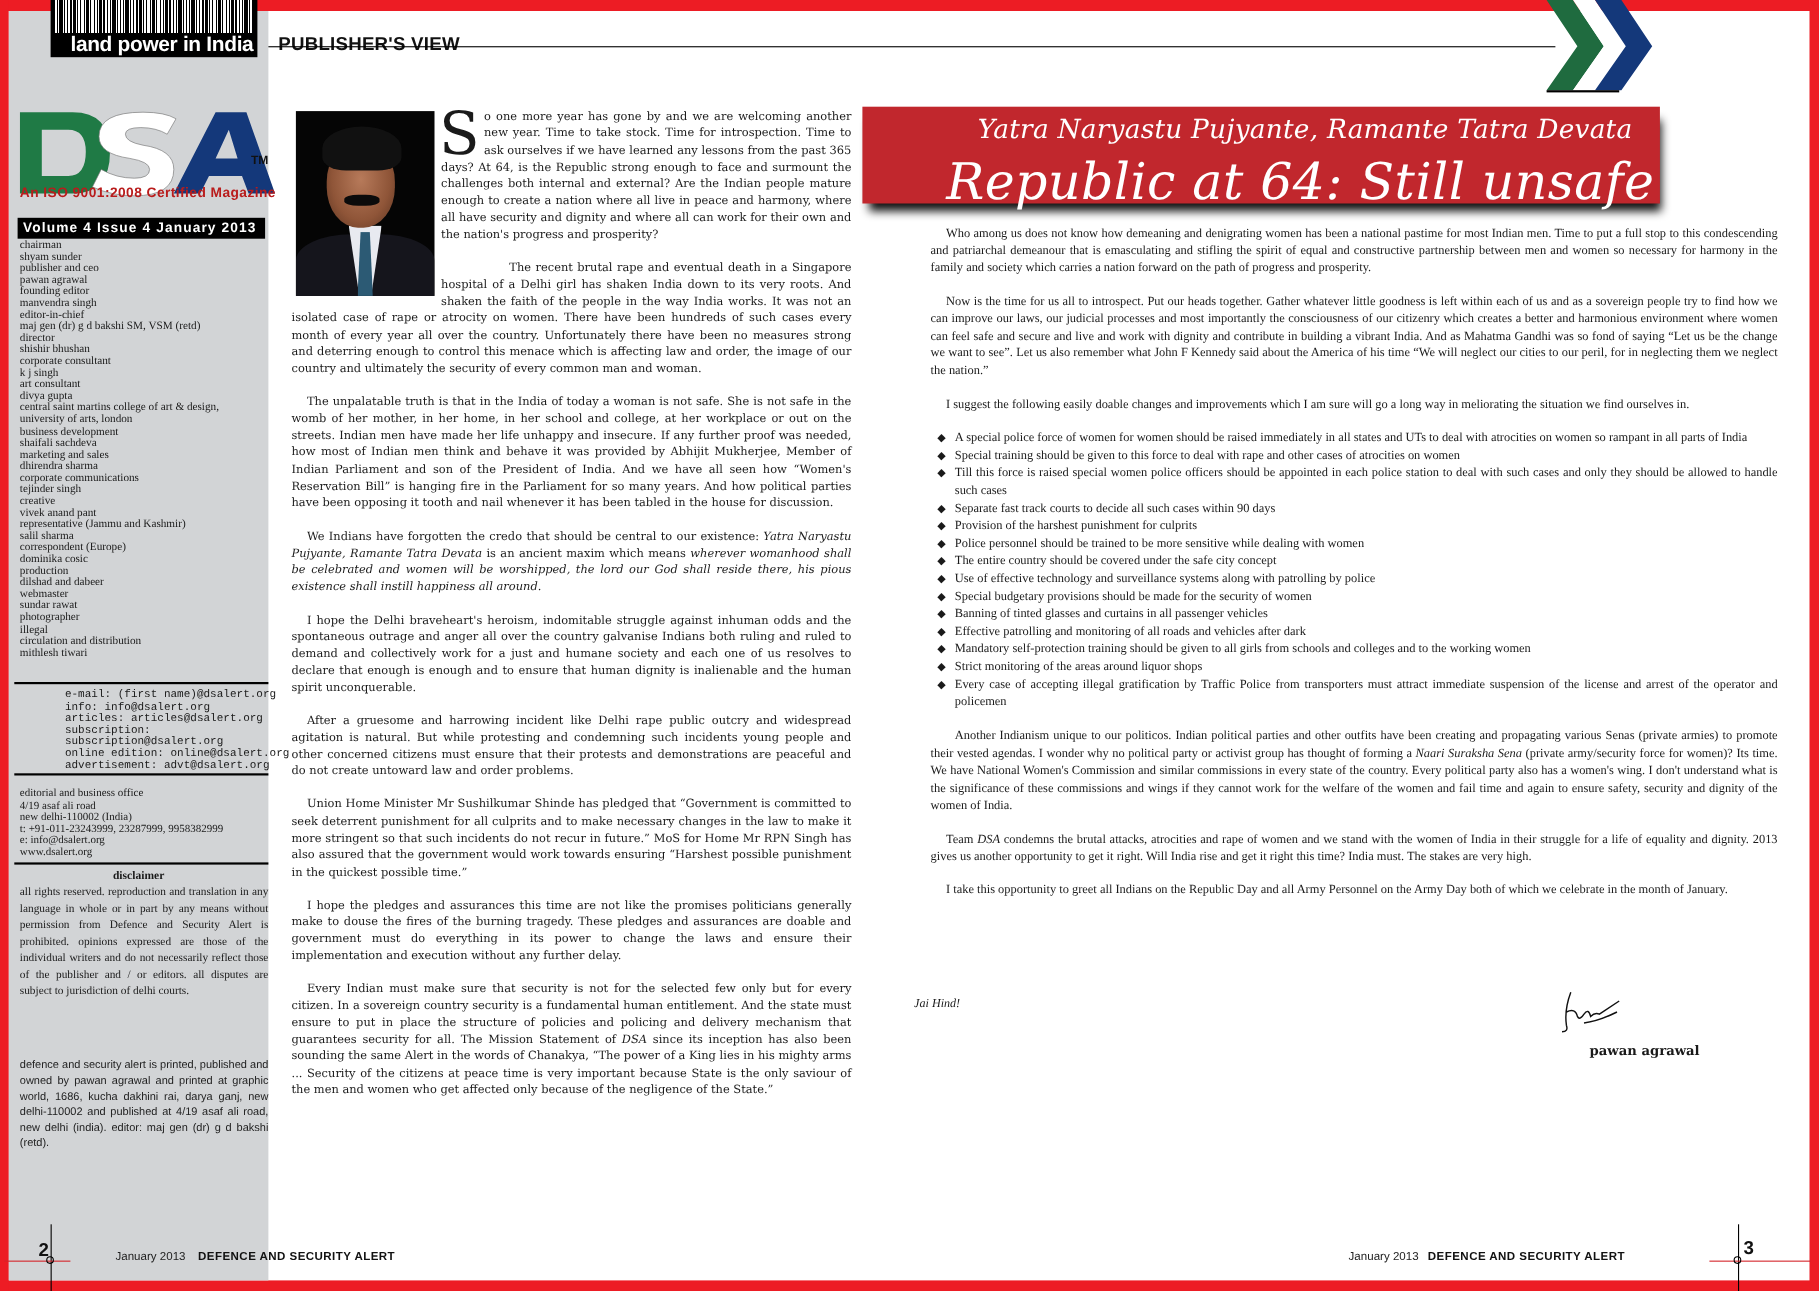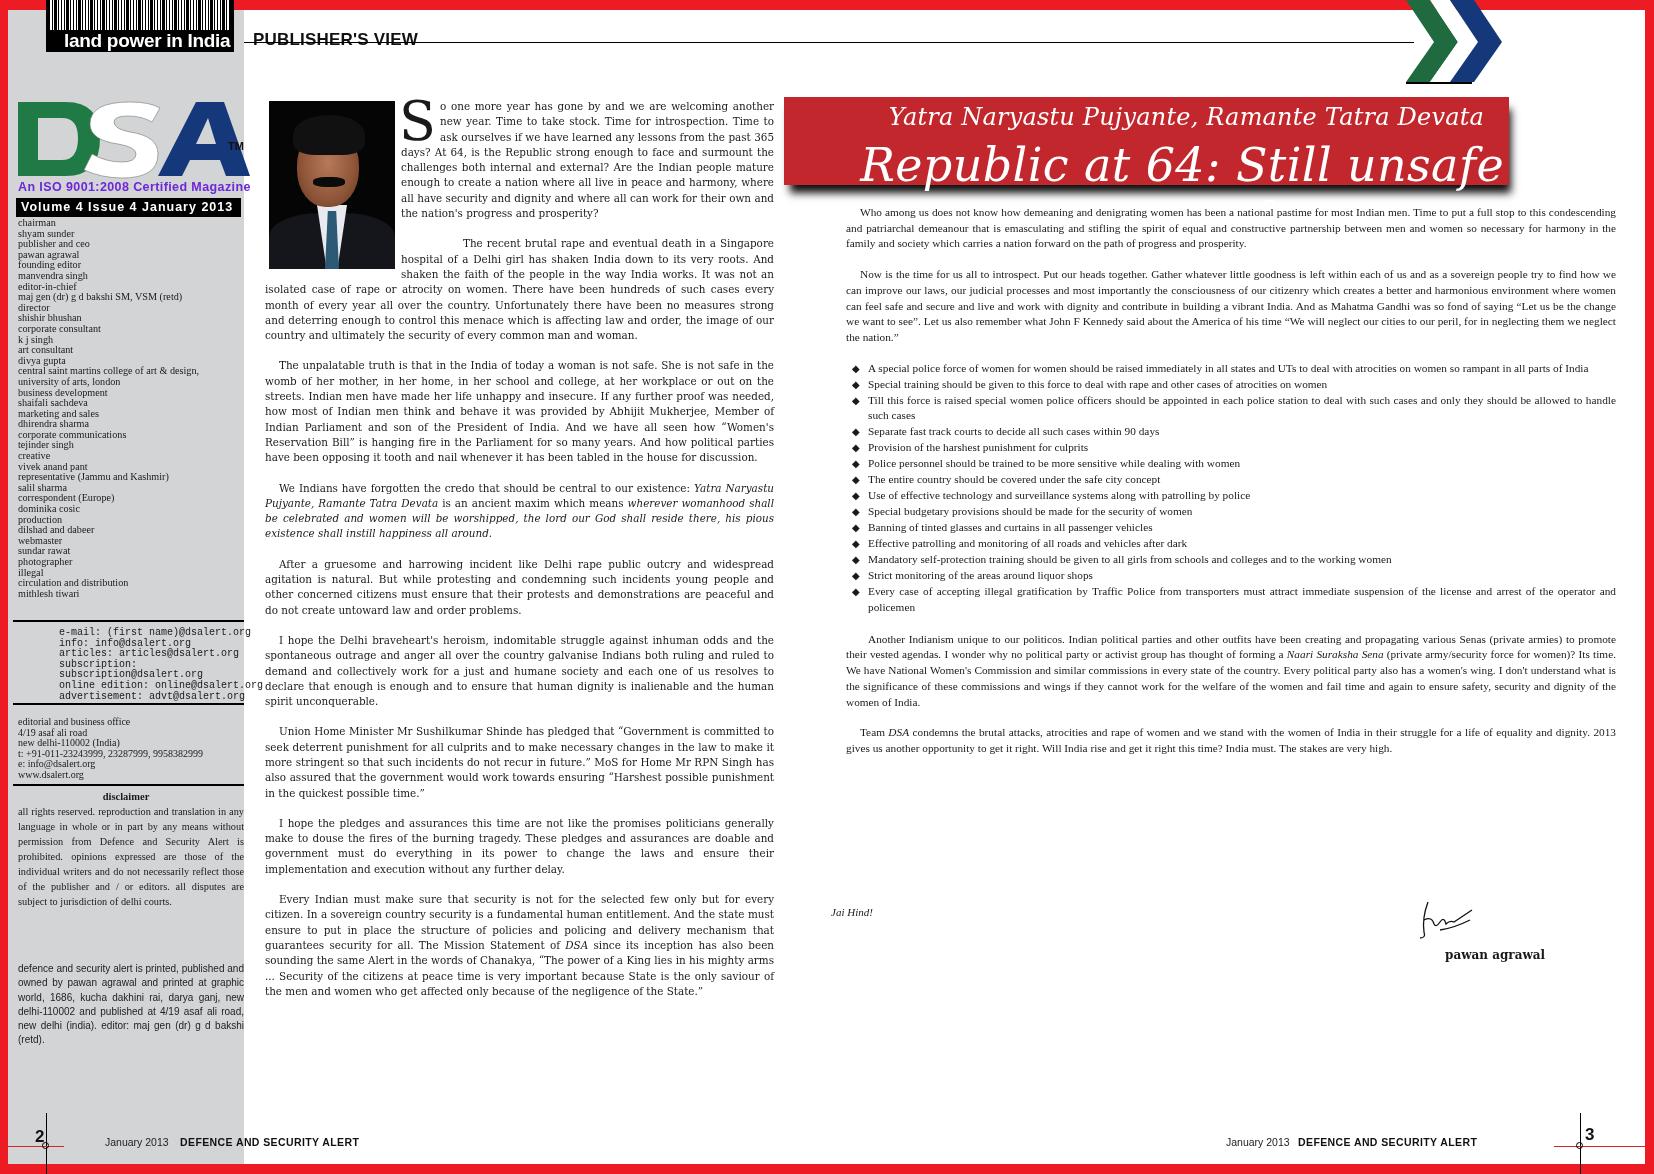--- a/index.html
+++ b/index.html
@@ -20,21 +20,21 @@
     background: repeating-linear-gradient(90deg, #fff 0 2px, #000 2px 3px, #fff 3px 4px, #000 4px 7px, #fff 7px 8px, #000 8px 9px, #fff 9px 11px, #000 11px 12px); }
   .barcode .tag { position: absolute; left: 0; right: 0; bottom: 0; height: 22px; color: #fff;
     font-family: "Liberation Sans", sans-serif; font-weight: bold; font-size: 19px; line-height: 22px; padding-left: 18px; letter-spacing: -0.3px; }
 
   .section-title { position: absolute; left: 253px; top: 30px; font-family: "Liberation Sans", sans-serif; font-weight: bold; font-size: 17px; color: #111; letter-spacing: 0.2px; }
   .top-rule { position: absolute; left: 244px; top: 42px; width: 1170px; height: 1px; background: #000; }
 
   
   .logo { position: absolute; left: 18px; top: 100px; width: 232px; height: 92px; }
   .logo .tm { position: absolute; right: 6px; top: 0; font-family: "Liberation Sans", sans-serif; font-size: 11px; font-weight: bold; color: #111; margin-top: 40px; }
-  .logo-iso { position: absolute; left: 18px; top: 180px; font-family: "Liberation Sans", sans-serif; font-weight: bold; font-size: 12.5px; color: #6d28d9; letter-spacing: 0.4px; }
+  .logo-iso { position: absolute; left: 18px; top: 168px; font-family: "Liberation Sans", sans-serif; font-weight: bold; font-size: 12.5px; color: #b91c1c; letter-spacing: 0.4px; }
   .logo-issue { position: absolute; left: 16px; top: 198px; width: 225px; height: 19px; background: #000; color: #fff;
     font-family: "Liberation Sans", sans-serif; font-weight: bold; font-size: 12.5px; line-height: 19px; padding-left: 5px; letter-spacing: 1px; }
 
   .masthead { position: absolute; left: 18px; top: 218px; width: 222px; font-family: "Liberation Serif", serif; font-size: 10.2px; line-height: 10.6px; color: #1a1a1a; }
   .masthead div { white-space: nowrap; }
   .side-rule { position: absolute; left: 13px; width: 231px; height: 2px; background: #000; }
   .contacts { position: absolute; left: 31px; top: 628px; width: 222px; font-size: 10px; line-height: 10.6px; font-family: Liberation Mono, monospace; margin-left: 28px; }
   .office { position: absolute; left: 18px; top: 717px; width: 222px; font-size: 10px; line-height: 10.6px; font-family: "Liberation Serif", serif; }
   .disclaimer-title { position: absolute; left: 8px; top: 791px; width: 236px; text-align: center; font-weight: bold; font-size: 10.5px; font-family: "Liberation Serif", serif; }
   .disclaimer-text { position: absolute; left: 18px; top: 804px; width: 226px; font-size: 10.3px; line-height: 15px; text-align: justify; font-family: "Liberation Serif", serif; }
@@ -182,59 +182,61 @@
   <div class="hair"></div>
   <div class="moustache"></div>
 </div>
 
 <div class="article-left">
   <div class="wrap-spacer"></div>
   <p class="first"><span class="dropcap">S</span><span>o one more year has gone by and we are welcoming another new year. Time to take stock. Time for introspection. Time to ask ourselves if we have learned any lessons from the past 365 days?  At 64, is the Republic strong enough to face and surmount the challenges both internal and external? Are the Indian people mature enough to create a nation where all live in peace and harmony, where all have security and dignity and where all can work for their own and the nation's progress and prosperity?</span></p>
   <p class="second" style="text-indent:62px">The recent brutal rape and eventual death in a Singapore hospital of a Delhi girl has shaken India down to its very roots. And shaken the faith of the people in the way India works. It was not an isolated case of rape or atrocity on women. There have been hundreds of such cases every month of every year all over the country. Unfortunately there have been no measures strong and deterring enough to control this menace which is affecting law and order, the image of our country and ultimately the security of every common man and woman.</p>
   <p>The unpalatable truth is that in the India of today a woman is not safe. She is not safe in the womb of her mother, in her home, in her school and college, at her workplace or out on the streets. Indian men have made her life unhappy and insecure. If any further proof was needed, how most of Indian men think and behave it was provided by Abhijit Mukherjee, Member of Indian Parliament and son of the President of India. And we have all seen how “Women's Reservation Bill” is hanging fire in the Parliament for so many years. And how political parties have been opposing it tooth and nail whenever it has been tabled in the house for discussion.</p>
   <p><span>We Indians have forgotten the credo that should be central to our existence: </span><span class="ital">Yatra Naryastu Pujyante, Ramante Tatra Devata</span><span> is an ancient maxim which means </span><span class="ital">wherever womanhood shall be celebrated and women will be worshipped, the lord our God shall reside there, his pious existence shall instill happiness all around.</span></p>
+  <p>I hope the Delhi braveheart's heroism, indomitable struggle against inhuman odds and the spontaneous outrage and anger all over the country galvanise Indians both ruling and ruled to demand and collectively work for a just and humane society and each one of us resolves to declare that enough is enough and to ensure that human dignity is inalienable and the human spirit unconquerable.</p>
   <p>After a gruesome and harrowing incident like Delhi rape public outcry and widespread agitation is natural. But while protesting and condemning such incidents young people and other concerned citizens must ensure that their protests and demonstrations are peaceful and do not create untoward law and order problems.</p>
-  <p>I hope the Delhi braveheart's heroism, indomitable struggle against inhuman odds and the spontaneous outrage and anger all over the country galvanise Indians both ruling and ruled to demand and collectively work for a just and humane society and each one of us resolves to declare that enough is enough and to ensure that human dignity is inalienable and the human spirit unconquerable.</p>
   <p>Union Home Minister Mr Sushilkumar Shinde has pledged that “Government is committed to seek deterrent punishment for all culprits and to make necessary changes in the law to make it more stringent so that such incidents do not recur in future.”  MoS for Home Mr RPN Singh has also assured that the government would work towards ensuring “Harshest possible punishment in the quickest possible time.”</p>
   <p>I hope the pledges and assurances this time are not like the promises politicians generally make to douse the fires of the burning tragedy. These pledges and assurances are doable and government must do everything in its power to change the laws and ensure their implementation and execution without any further delay.</p>
   <p><span>Every Indian must make sure that security is not for the selected few only but for every citizen. In a sovereign country security is a fundamental human entitlement. And the state must ensure to put in place the structure of policies and policing and delivery mechanism that guarantees security for all. The Mission Statement of </span><span class="ital">DSA</span><span> since its inception has also been sounding the same Alert in the words of Chanakya, “The power of a King lies in his mighty arms ... Security of the citizens at peace time is very important because State is the only saviour of the men and women who get affected only because of the negligence of the State.”</span></p>
 </div>
 
 <svg class="chevron" viewBox="0 0 110 85">
   <polygon points="6,0 30,0 58,42 30,82 6,82 34,42" fill="#1f6b3f"></polygon>
   <polygon points="30,0 50,0 78,42 50,82 30,82 58,42" fill="#ffffff"></polygon>
   <polygon points="50,0 74,0 102,42 74,82 50,82 78,42" fill="#14387a"></polygon>
   <rect x="6" y="82" width="66" height="2" fill="#000"></rect>
 </svg>
 
 <div class="headline-box"></div>
 <div class="headline-1">Yatra Naryastu Pujyante, Ramante Tatra Devata</div>
 <div class="headline-2">Republic at 64: Still unsafe for women</div>
 
 <div class="article-right">
   <p>Who among us does not know how demeaning and denigrating women has been a national pastime for most Indian men. Time to put a full stop to this condescending and patriarchal demeanour that is emasculating and stifling the spirit of equal and constructive partnership between men and women so necessary for harmony in the family and society which carries a nation forward on the path of progress and prosperity.</p>
   <p>Now is the time for us all to introspect. Put our heads together. Gather whatever little goodness is left within each of us and as a sovereign people try to find how we can improve our laws, our judicial processes and most importantly the consciousness of our citizenry which creates a better and harmonious environment where women can feel safe and secure and live and work with dignity and contribute in building a vibrant India. And as Mahatma Gandhi was so fond of saying “Let us be the change we want to see”. Let us also remember what John F Kennedy said about the America of his time “We will neglect our cities to our peril, for in neglecting them we neglect the nation.”</p>
+  <p>I suggest the following easily doable changes and improvements which I am sure will go a long way in meliorating the situation we find ourselves in.</p>
   <ul id="bullets">
       <li><span class="bullet">◆</span><span>A special police force of women for women should be raised immediately in all states and UTs to deal with atrocities on women so rampant in all parts of India</span></li>
       <li><span class="bullet">◆</span><span>Special training should be given to this force to deal with rape and other cases of atrocities on women</span></li>
       <li><span class="bullet">◆</span><span>Till this force is raised special women police officers should be appointed in each police station to deal with such cases and only they should be allowed to handle such cases</span></li>
       <li><span class="bullet">◆</span><span>Separate fast track courts to decide all such cases within 90 days</span></li>
       <li><span class="bullet">◆</span><span>Provision of the harshest punishment for culprits</span></li>
       <li><span class="bullet">◆</span><span>Police personnel should be trained to be more sensitive while dealing with women</span></li>
       <li><span class="bullet">◆</span><span>The entire country should be covered under the safe city concept</span></li>
       <li><span class="bullet">◆</span><span>Use of effective technology and surveillance systems along with patrolling by police</span></li>
       <li><span class="bullet">◆</span><span>Special budgetary provisions should be made for the security of women</span></li>
       <li><span class="bullet">◆</span><span>Banning of tinted glasses and curtains in all passenger vehicles</span></li>
       <li><span class="bullet">◆</span><span>Effective patrolling and monitoring of all roads and vehicles after dark</span></li>
       <li><span class="bullet">◆</span><span>Mandatory self-protection training should be given to all girls from schools and colleges and to the working women</span></li>
       <li><span class="bullet">◆</span><span>Strict monitoring of the areas around liquor shops</span></li>
       <li><span class="bullet">◆</span><span>Every case of accepting illegal gratification by Traffic Police from transporters must attract immediate suspension of the license and arrest of the operator and policemen</span></li>
     </ul>
   <p style="text-indent:22px"><span>Another Indianism unique to our politicos. Indian political parties and other outfits have been creating and propagating various Senas (private armies) to promote their vested agendas. I wonder why no political party or activist group has thought of forming a </span><span class="ital">Naari Suraksha Sena</span><span> (private army/security force for women)? Its time. We have National Women's Commission and similar commissions in every state of the country. Every political party also has a women's wing. I don't understand what is the significance of these commissions and wings if they cannot work for the welfare of the women and fail time and again to ensure safety, security and dignity of the women of India.</span></p>
   <p><span>Team </span><span class="ital">DSA</span><span> condemns the brutal attacks, atrocities and rape of women and we stand with the women of India in their struggle for a life of equality and dignity. 2013 gives us another opportunity to get it right. Will India rise and get it right this time? India must. The stakes are very high.</span></p>
+  <p>I take this opportunity to greet all Indians on the Republic Day and all Army Personnel on the Army Day both of which we celebrate in the month of January.</p>
 </div>
 
 <div class="jai-hind">Jai Hind!</div>
 <svg class="signature" viewBox="0 0 80 42">
   <path d="M18 4 Q12 20 14 34 Q16 40 10 40 M14 22 Q22 18 24 26 Q26 30 30 24 Q34 18 36 26 Q40 22 44 24 L62 12 M30 32 Q44 30 60 22" fill="none" stroke="#111" stroke-width="1.3"></path>
 </svg>
 <div class="sign-name">pawan agrawal</div>
 
 <div class="crop-v" style="left:46px;top:1113px;height:61px"></div>
 <div class="crop-h" style="left:4px;top:1146px;width:60px"></div>

